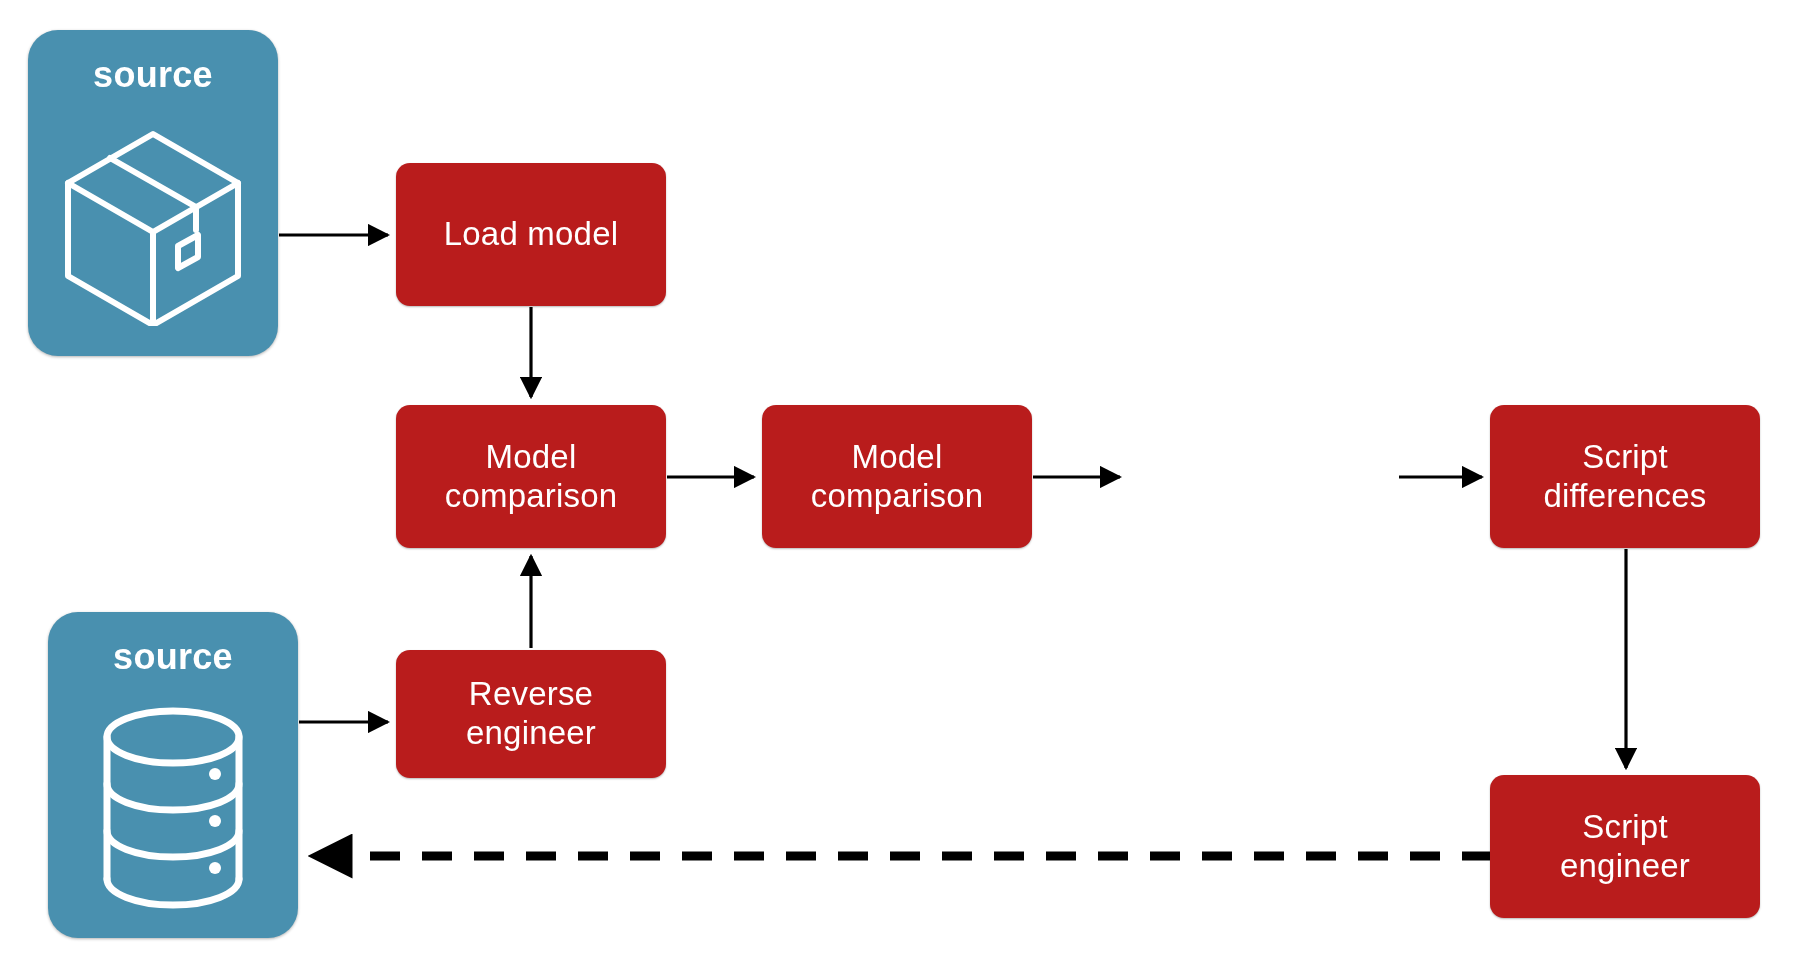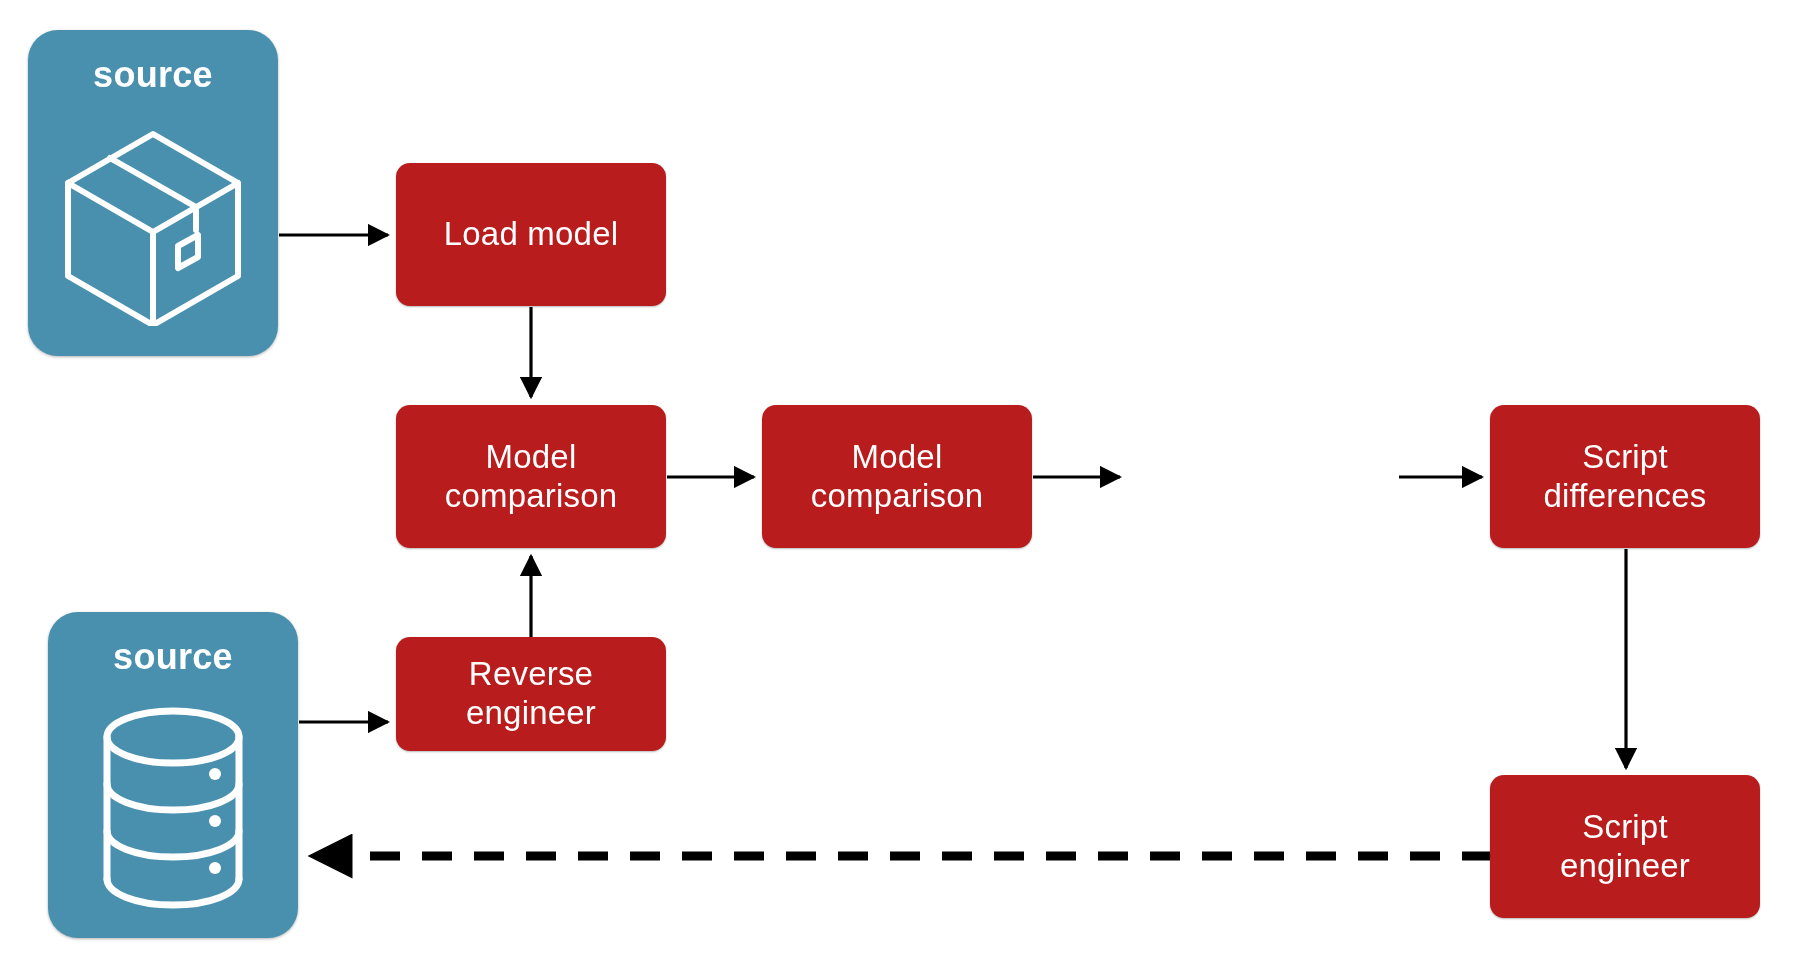--- a/index.html
+++ b/index.html
@@ -72,21 +72,21 @@
   }
 
   
   #node-source      { left: 28px;   top: 30px;  width: 250px; height: 326px; }
   #node-target      { left: 48px;   top: 612px; width: 250px; height: 326px; }
   #node-load-model        { left: 396px;  top: 163px; width: 270px; height: 143px; }
   #node-model-comparison  { left: 396px;  top: 405px; width: 270px; height: 143px; }
   #node-model-differences { left: 762px;  top: 405px; width: 270px; height: 143px; }
   #node-deployment-plan   { left: 1128px; top: 405px; width: 270px; height: 143px; }
   #node-script-generation { left: 1490px; top: 405px; width: 270px; height: 143px; }
-  #node-reverse-engineer  { left: 396px;  top: 637px; width: 270px; height: 114px; }
+  #node-reverse-engineer  { left: 396px;  top: 650px; width: 270px; height: 128px; }
   #node-script-execution  { left: 1490px; top: 775px; width: 270px; height: 143px; }
 </style>
 </head>
 <body>
 
 <div id="canvas">
 
   <svg id="edges" viewBox="0 0 1800 959" xmlns="http://www.w3.org/2000/svg">
     <defs>
       <marker id="arrow" viewBox="0 0 10 10" refX="9" refY="5" markerWidth="7" markerHeight="7" orient="auto-start-reverse">

